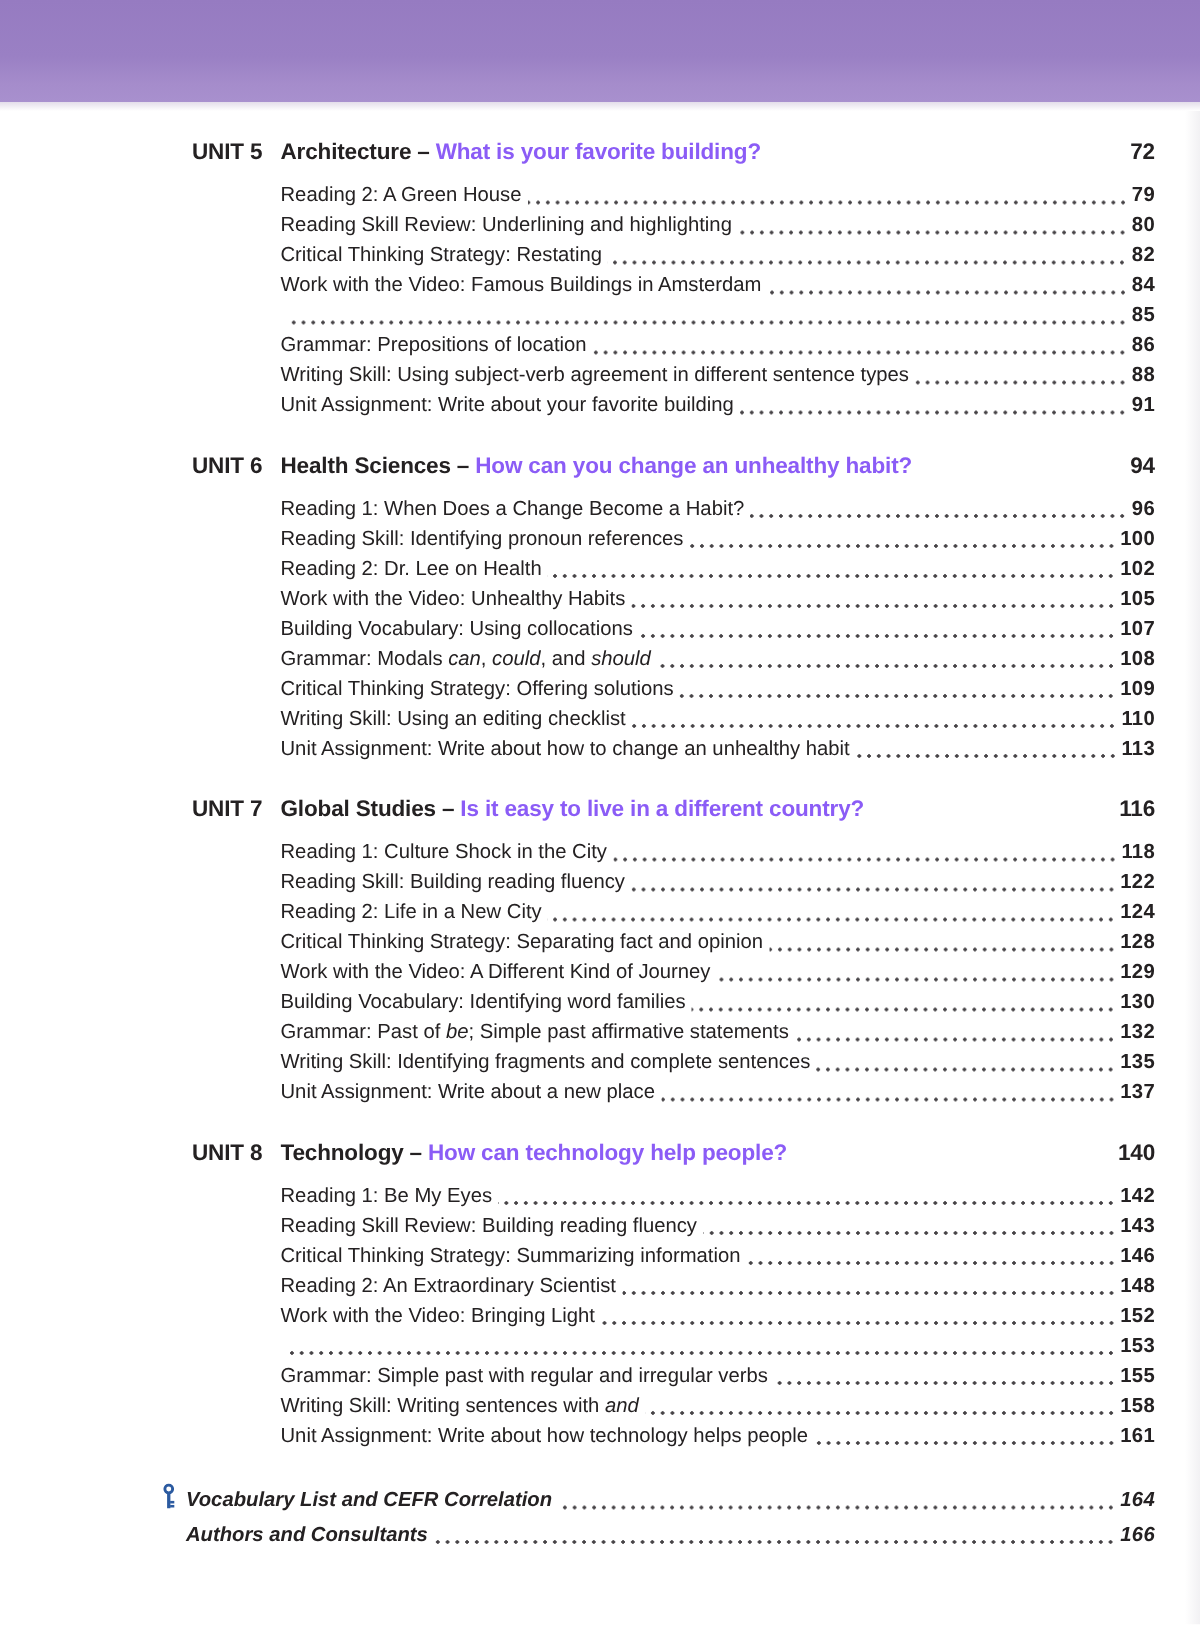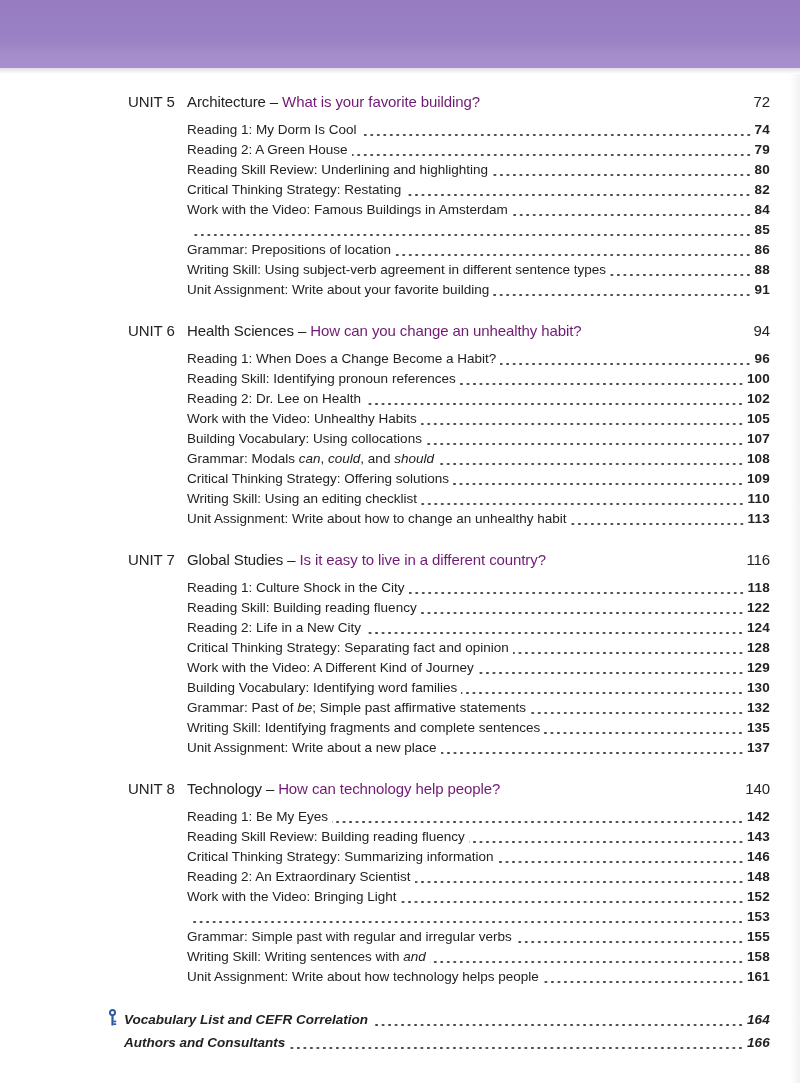--- a/index.html
+++ b/index.html
@@ -21,27 +21,27 @@
     position:absolute; top:74px; right:0; width:10px; height:1009px;
     background:linear-gradient(to right, rgba(0,0,0,0), rgba(110,100,125,0.09));
     pointer-events:none;
   }
   .content { position:absolute; left:128px; top:93px; width:642px; }
 
   .unit { margin-bottom:22px; }
   .unit:last-of-type { margin-bottom:0; }
   .unit-heading {
     display:flex; align-items:baseline;
-    font-size:15px; line-height:18px; font-weight:normal; letter-spacing:-0.1px;
+    font-size:15px; line-height:18px; font-weight:bold; letter-spacing:-0.1px;
     margin-bottom:9px;
   }
   .unit-label { flex:none; width:59px; }
   .unit-title { flex:1; white-space:nowrap; overflow:hidden; }
   .dash { padding:0 4px; }
-  .question { color:#701a75; }
+  .question { color:#8b5cf6; }
   .unit-page { flex:none; text-align:right; min-width:34px; }
 
   .entries { margin-left:59px; }
   .entry { display:flex; align-items:baseline; font-size:13.5px; line-height:20px; }
   .entry-label { flex:none; white-space:nowrap; }
   .entry-label i { font-style:italic; }
   .leader {
     flex:1; align-self:flex-end; height:4px; margin:0 3px 3px 4px;
     background-image:radial-gradient(circle, #454245 1px, transparent 1.3px);
     background-size:6.5px 4px; background-repeat:repeat-x; background-position:right bottom;
@@ -65,25 +65,20 @@
 
 <div class="content">
 
   <section class="unit">
     <div class="unit-heading">
       <span class="unit-label">UNIT 5</span>
       <span class="unit-title"><span>Architecture</span><span class="dash">–</span><span class="question">What is your favorite building?</span></span>
       <span class="unit-page">72</span>
     </div>
     <div class="entries">
-      <div class="entry">
-          <span class="entry-label"><span>Reading 1: My Dorm Is Cool</span></span>
-          <span class="leader"></span>
-          <span class="entry-page">74</span>
-        </div>
       <div class="entry">
           <span class="entry-label"><span>Reading 2: A Green House</span></span>
           <span class="leader"></span>
           <span class="entry-page">79</span>
         </div>
       <div class="entry">
           <span class="entry-label"><span>Reading Skill Review: Underlining and highlighting</span></span>
           <span class="leader"></span>
           <span class="entry-page">80</span>
         </div>

